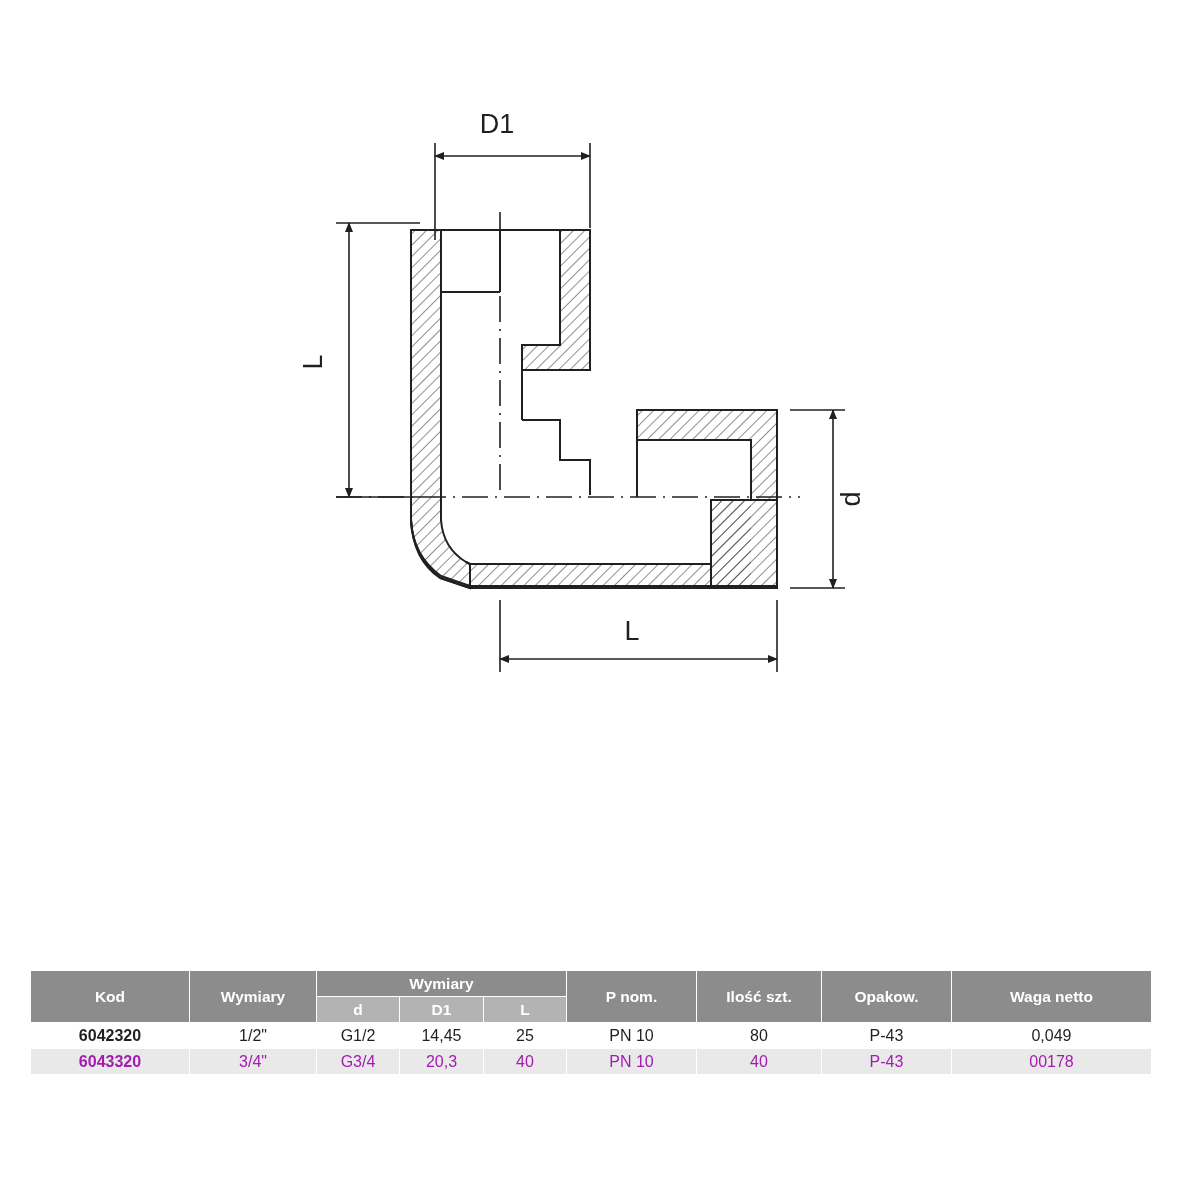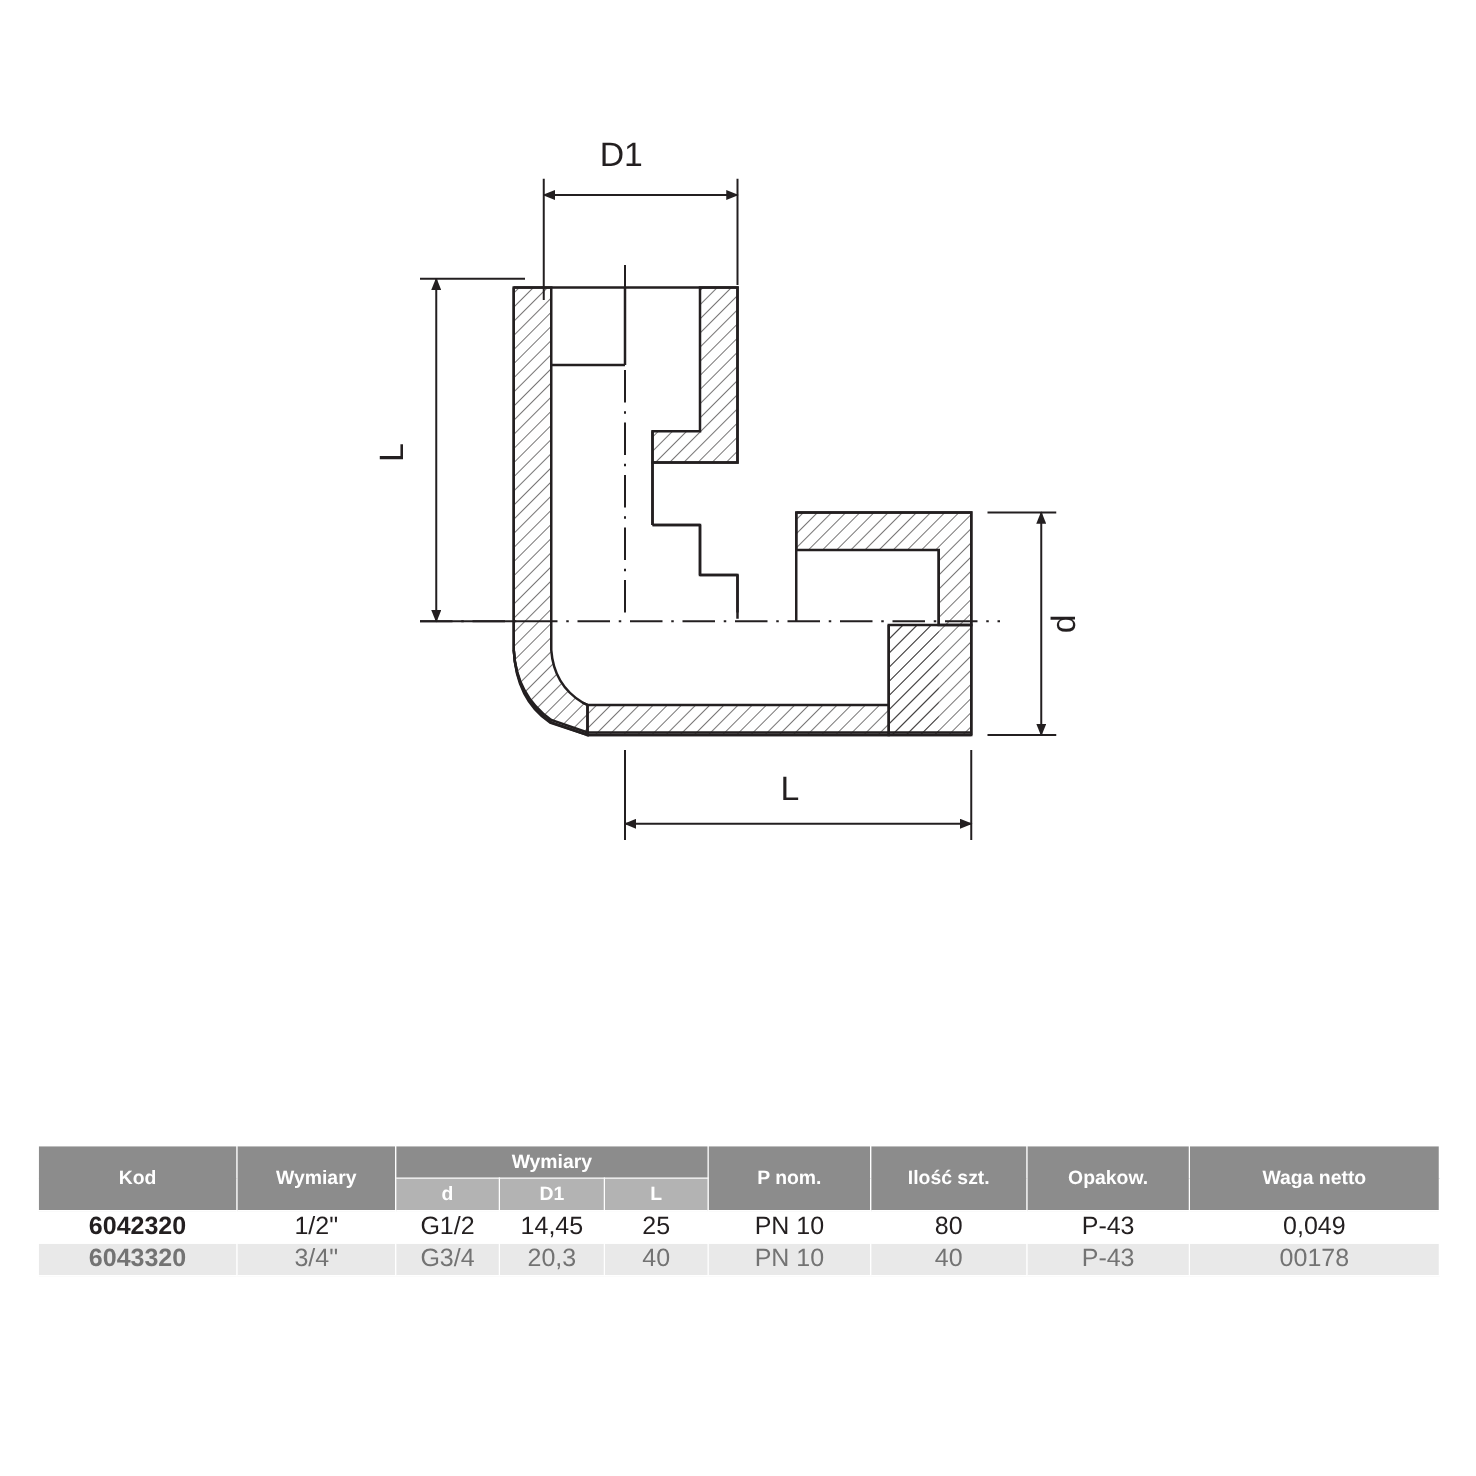--- a/index.html
+++ b/index.html
@@ -26,21 +26,21 @@
     display: block;
   }
   .dim-label {
     font-family: "Liberation Sans", sans-serif;
     font-size: 27px;
     fill: #231f20;
   }
   #spec-table-wrap {
     position: absolute;
     left: 30px;
-    top: 916px;
+    top: 970px;
     width: 1121px;
   }
   table.spec {
     border-collapse: collapse;
     width: 1121px;
     font-size: 15.5px;
     table-layout: fixed;
   }
   table.spec th, table.spec td {
     border: 1px solid #ffffff;
@@ -58,28 +58,28 @@
     background: #b3b3b3;
     color: #ffffff;
     font-weight: bold;
   }
   .row-white {
     background: #ffffff;
     color: #231f20;
   }
   .row-gray {
     background: #e9e9e9;
-    color: #737373;
+    color: #a21caf;
   }
   td.code {
     font-weight: bold;
   }
   .row-white td, .row-gray td {
     border: 1px solid #d0d0d0;
-    font-size: 20px;
+    font-size: 16px;
     height: 27px;
   }
 </style>
 </head>
 <body>
 
 <div id="drawing-area">
   <svg width="1181" height="930" viewBox="0 0 1181 930" xmlns="http://www.w3.org/2000/svg">
     <defs>
       <pattern id="hatch" width="8" height="8" patternTransform="rotate(45)" patternUnits="userSpaceOnUse">

